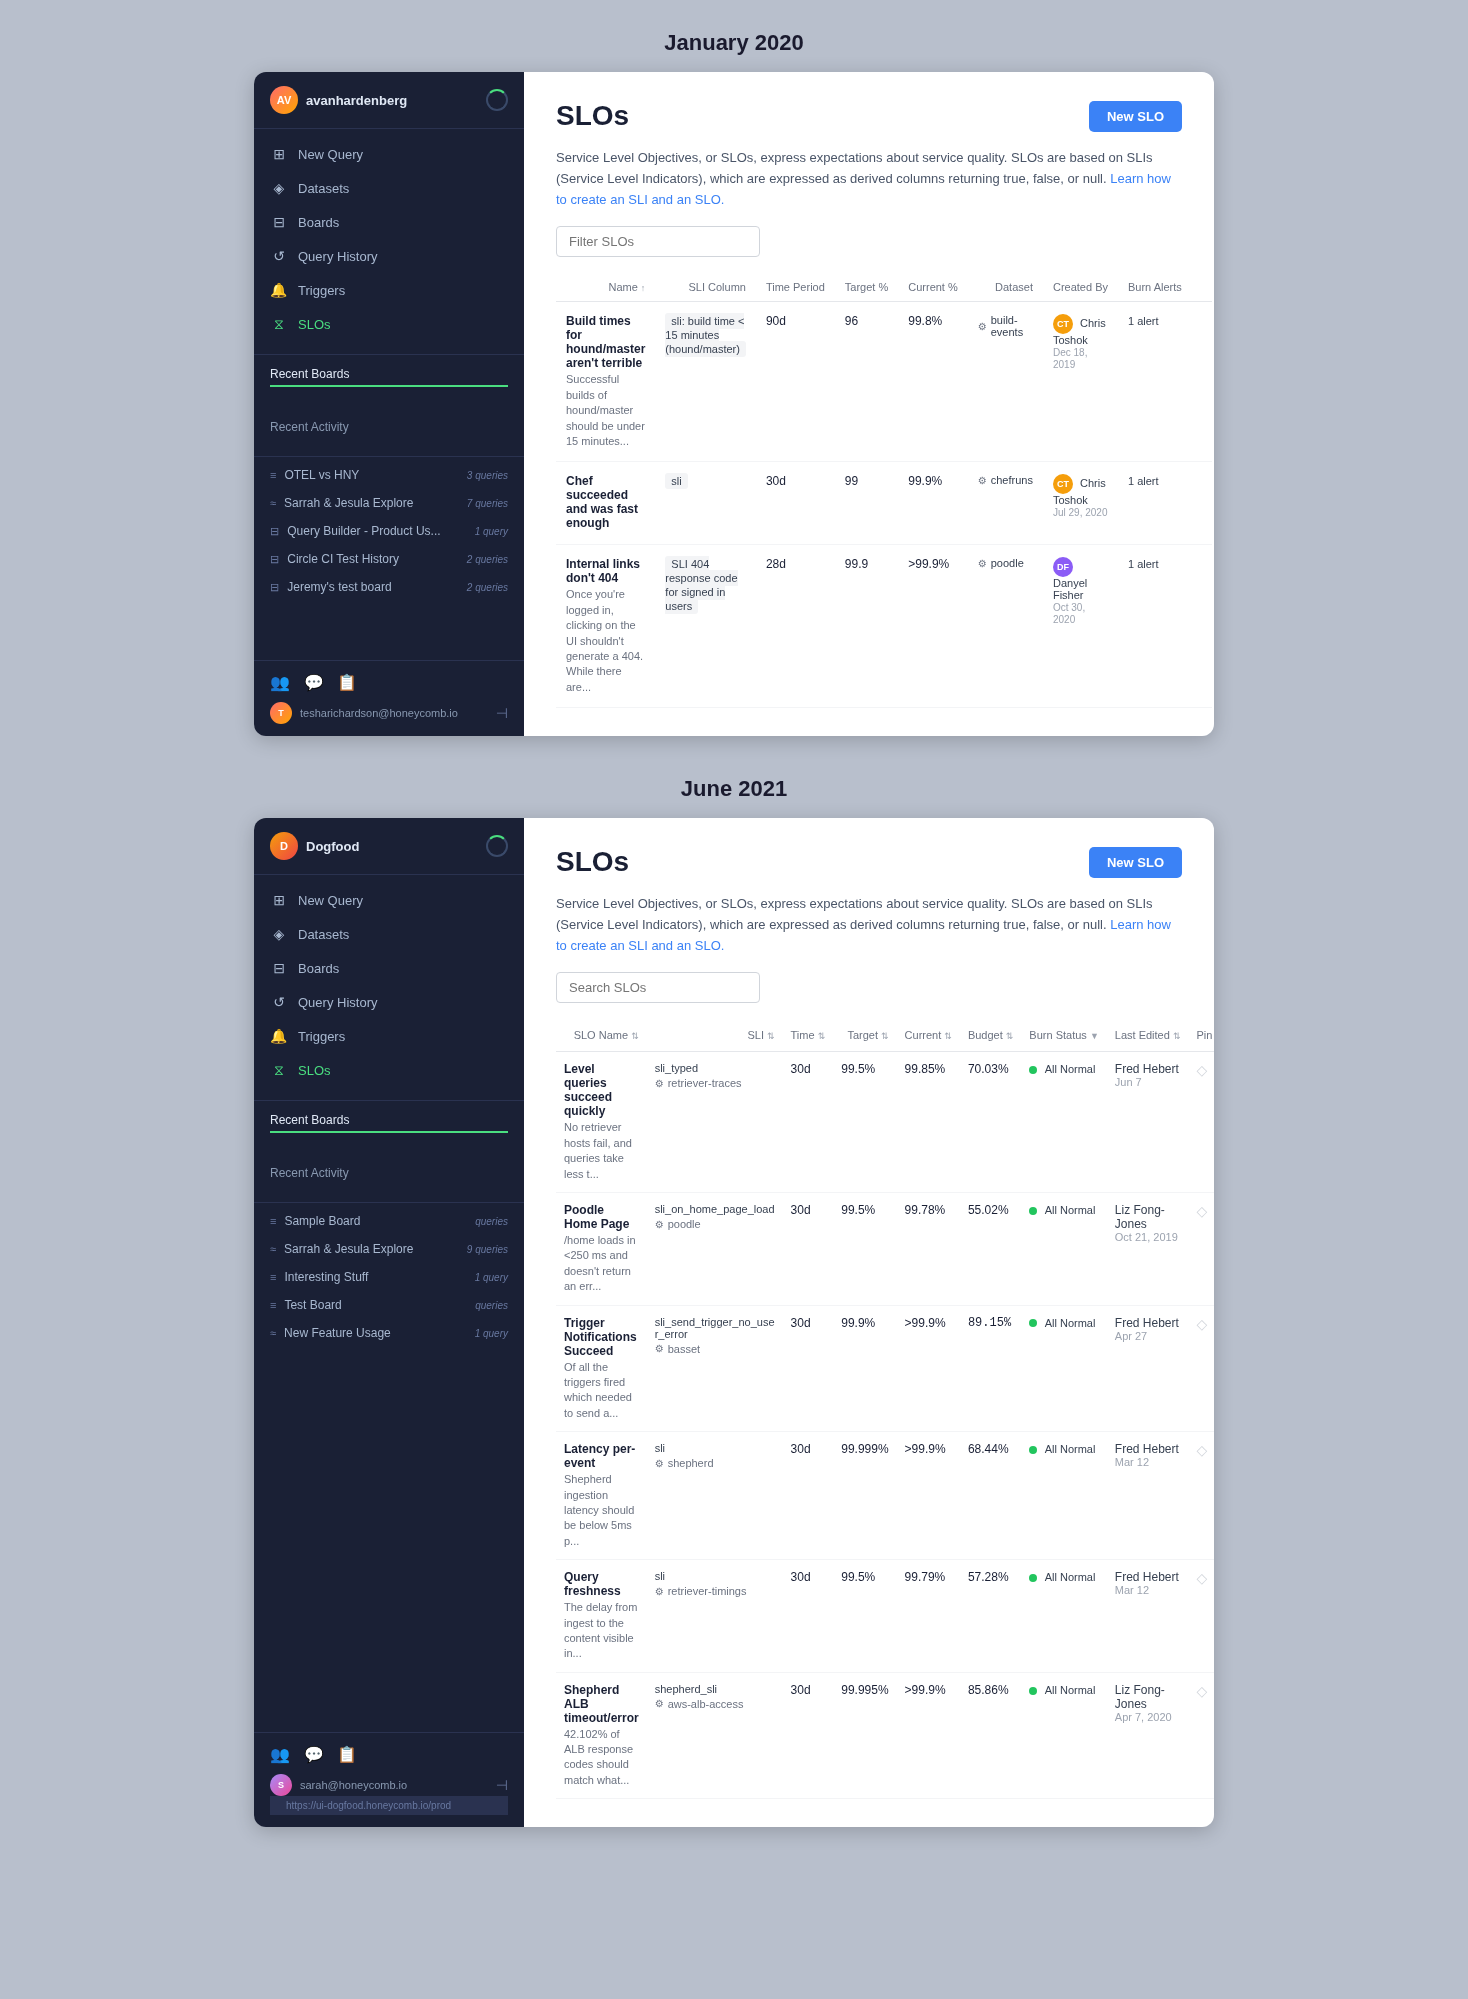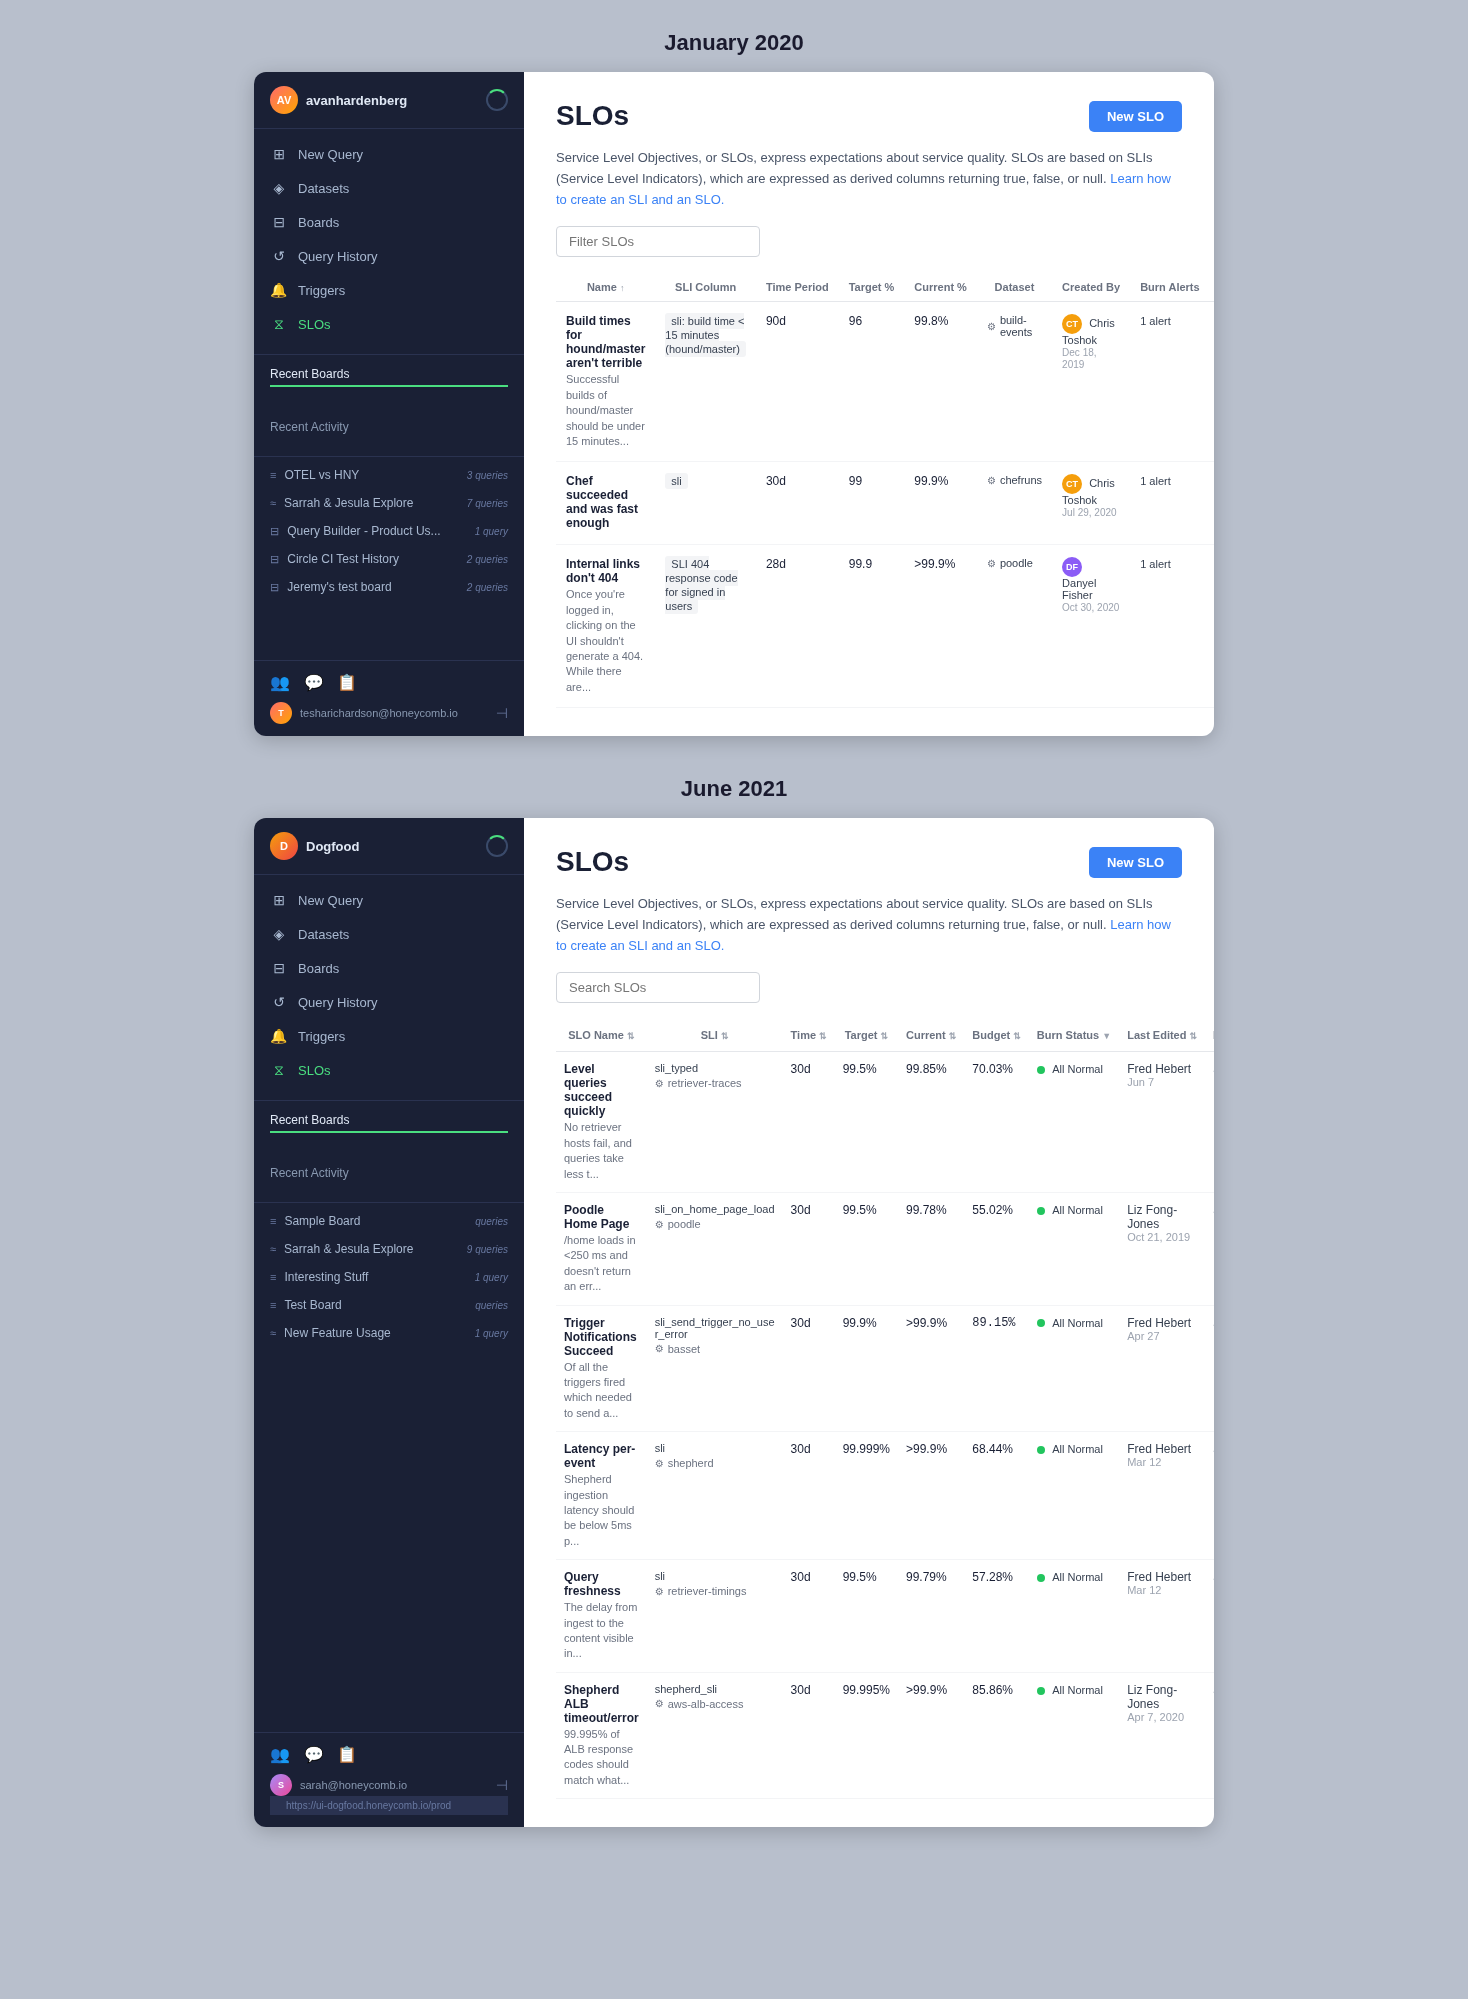--- a/index.html
+++ b/index.html
@@ -197,24 +197,24 @@
     
     .slo-table {
       width: 100%;
       border-collapse: collapse;
       font-size: 12px;
     }
     .slo-table thead tr {
       border-bottom: 1px solid #e5e7eb;
     }
     .slo-table th {
-      text-align: center;
+      text-align: right;
       padding: 8px 10px;
       color: #6b7280;
-      font-weight: 700;
+      font-weight: 400;
       font-size: 11px;
       white-space: nowrap;
     }
     .slo-table th .sort-icon { color: #9ca3af; font-size: 9px; }
     .slo-table td {
       padding: 12px 10px;
       vertical-align: top;
       border-bottom: 1px solid #f3f4f6;
       color: #1a2035;
     }
@@ -785,21 +785,21 @@
       <div style="font-size:12px;color:#374151;">Fred Hebert</div>
       <div style="font-size:11px;color:#9ca3af;">Mar 12</div>
     </td>
     <td>
       <span class="pin-icon">◇</span>
     </td>
   </tr>
             <tr>
     <td>
       <div class="slo-name-title">Shepherd ALB timeout/error</div>
-      <div class="slo-name-desc">99.995% of ALB response codes should match what...</div>
+      <div class="slo-name-desc">42.102% of ALB response codes should match what...</div>
     </td>
     <td>
                 <div style="font-size:11px;color:#374151;">shepherd_sli</div>
                 <div class="dataset-tag" style="margin-top:3px;">
                   <span style="font-size:10px;color:#6b7280;">⚙</span>
                   <span style="font-size:11px;color:#6b7280;">aws-alb-access</span>
                 </div>
               </td>
     <td style="font-size:12px;">30d</td>
     <td style="font-size:12px;text-align:right;">99.995%</td>

